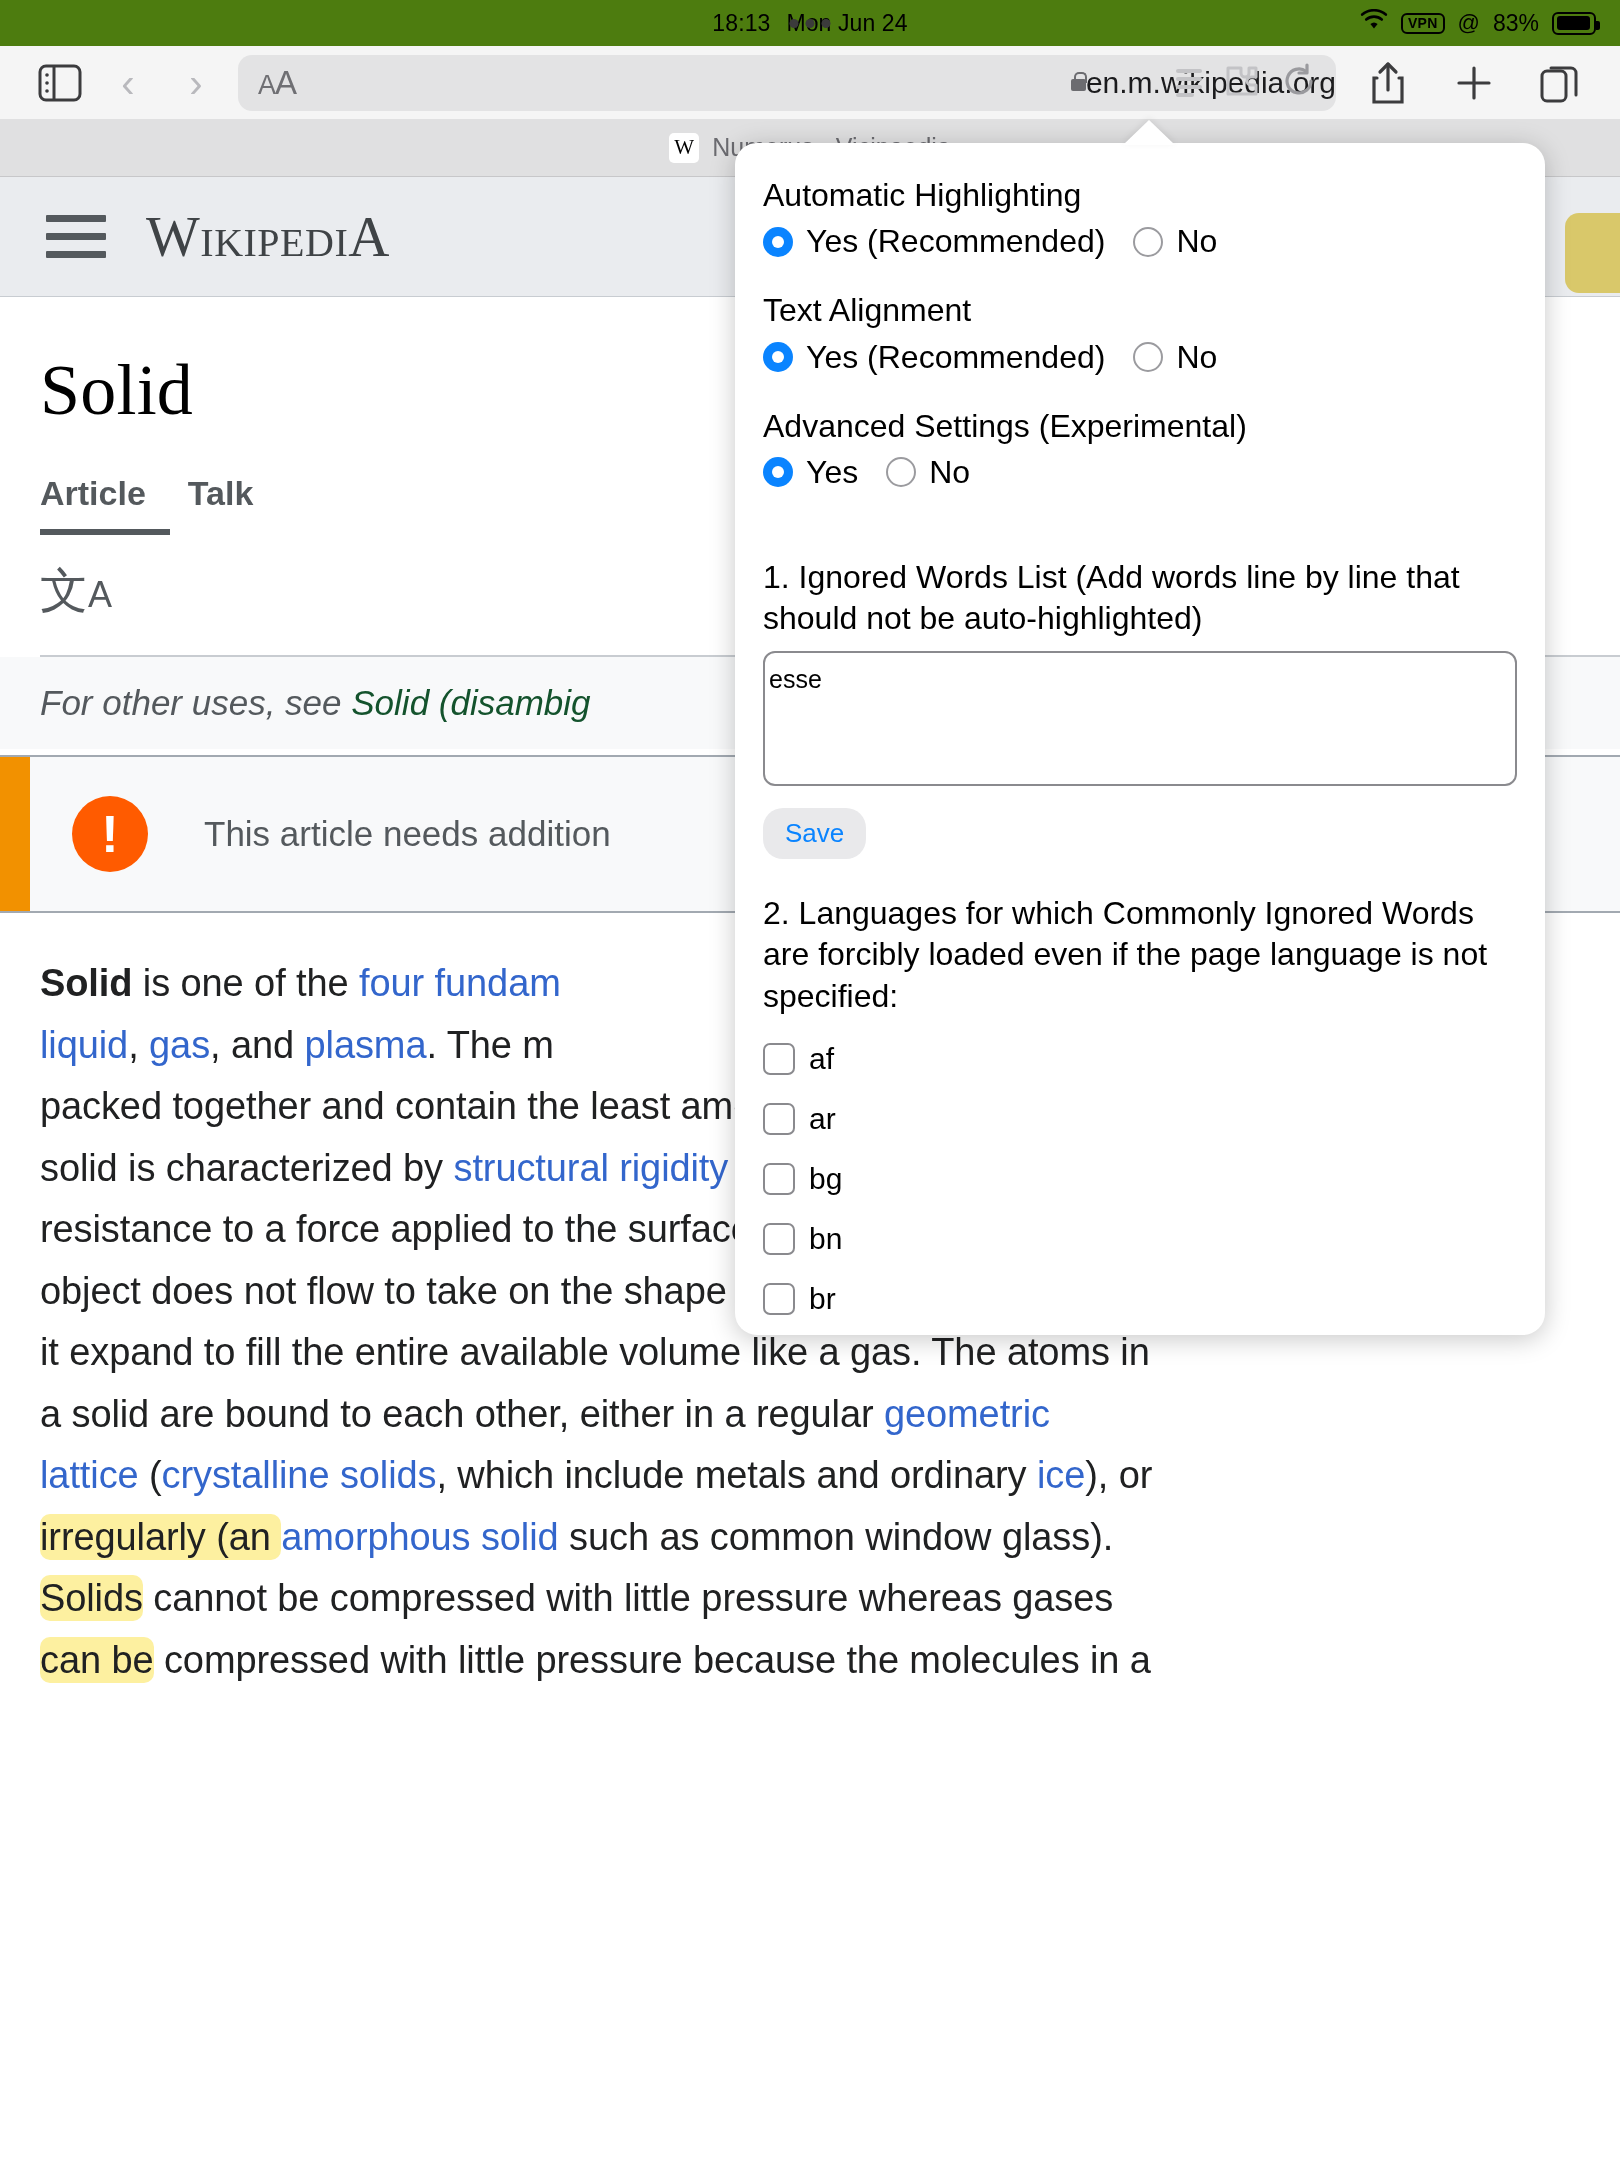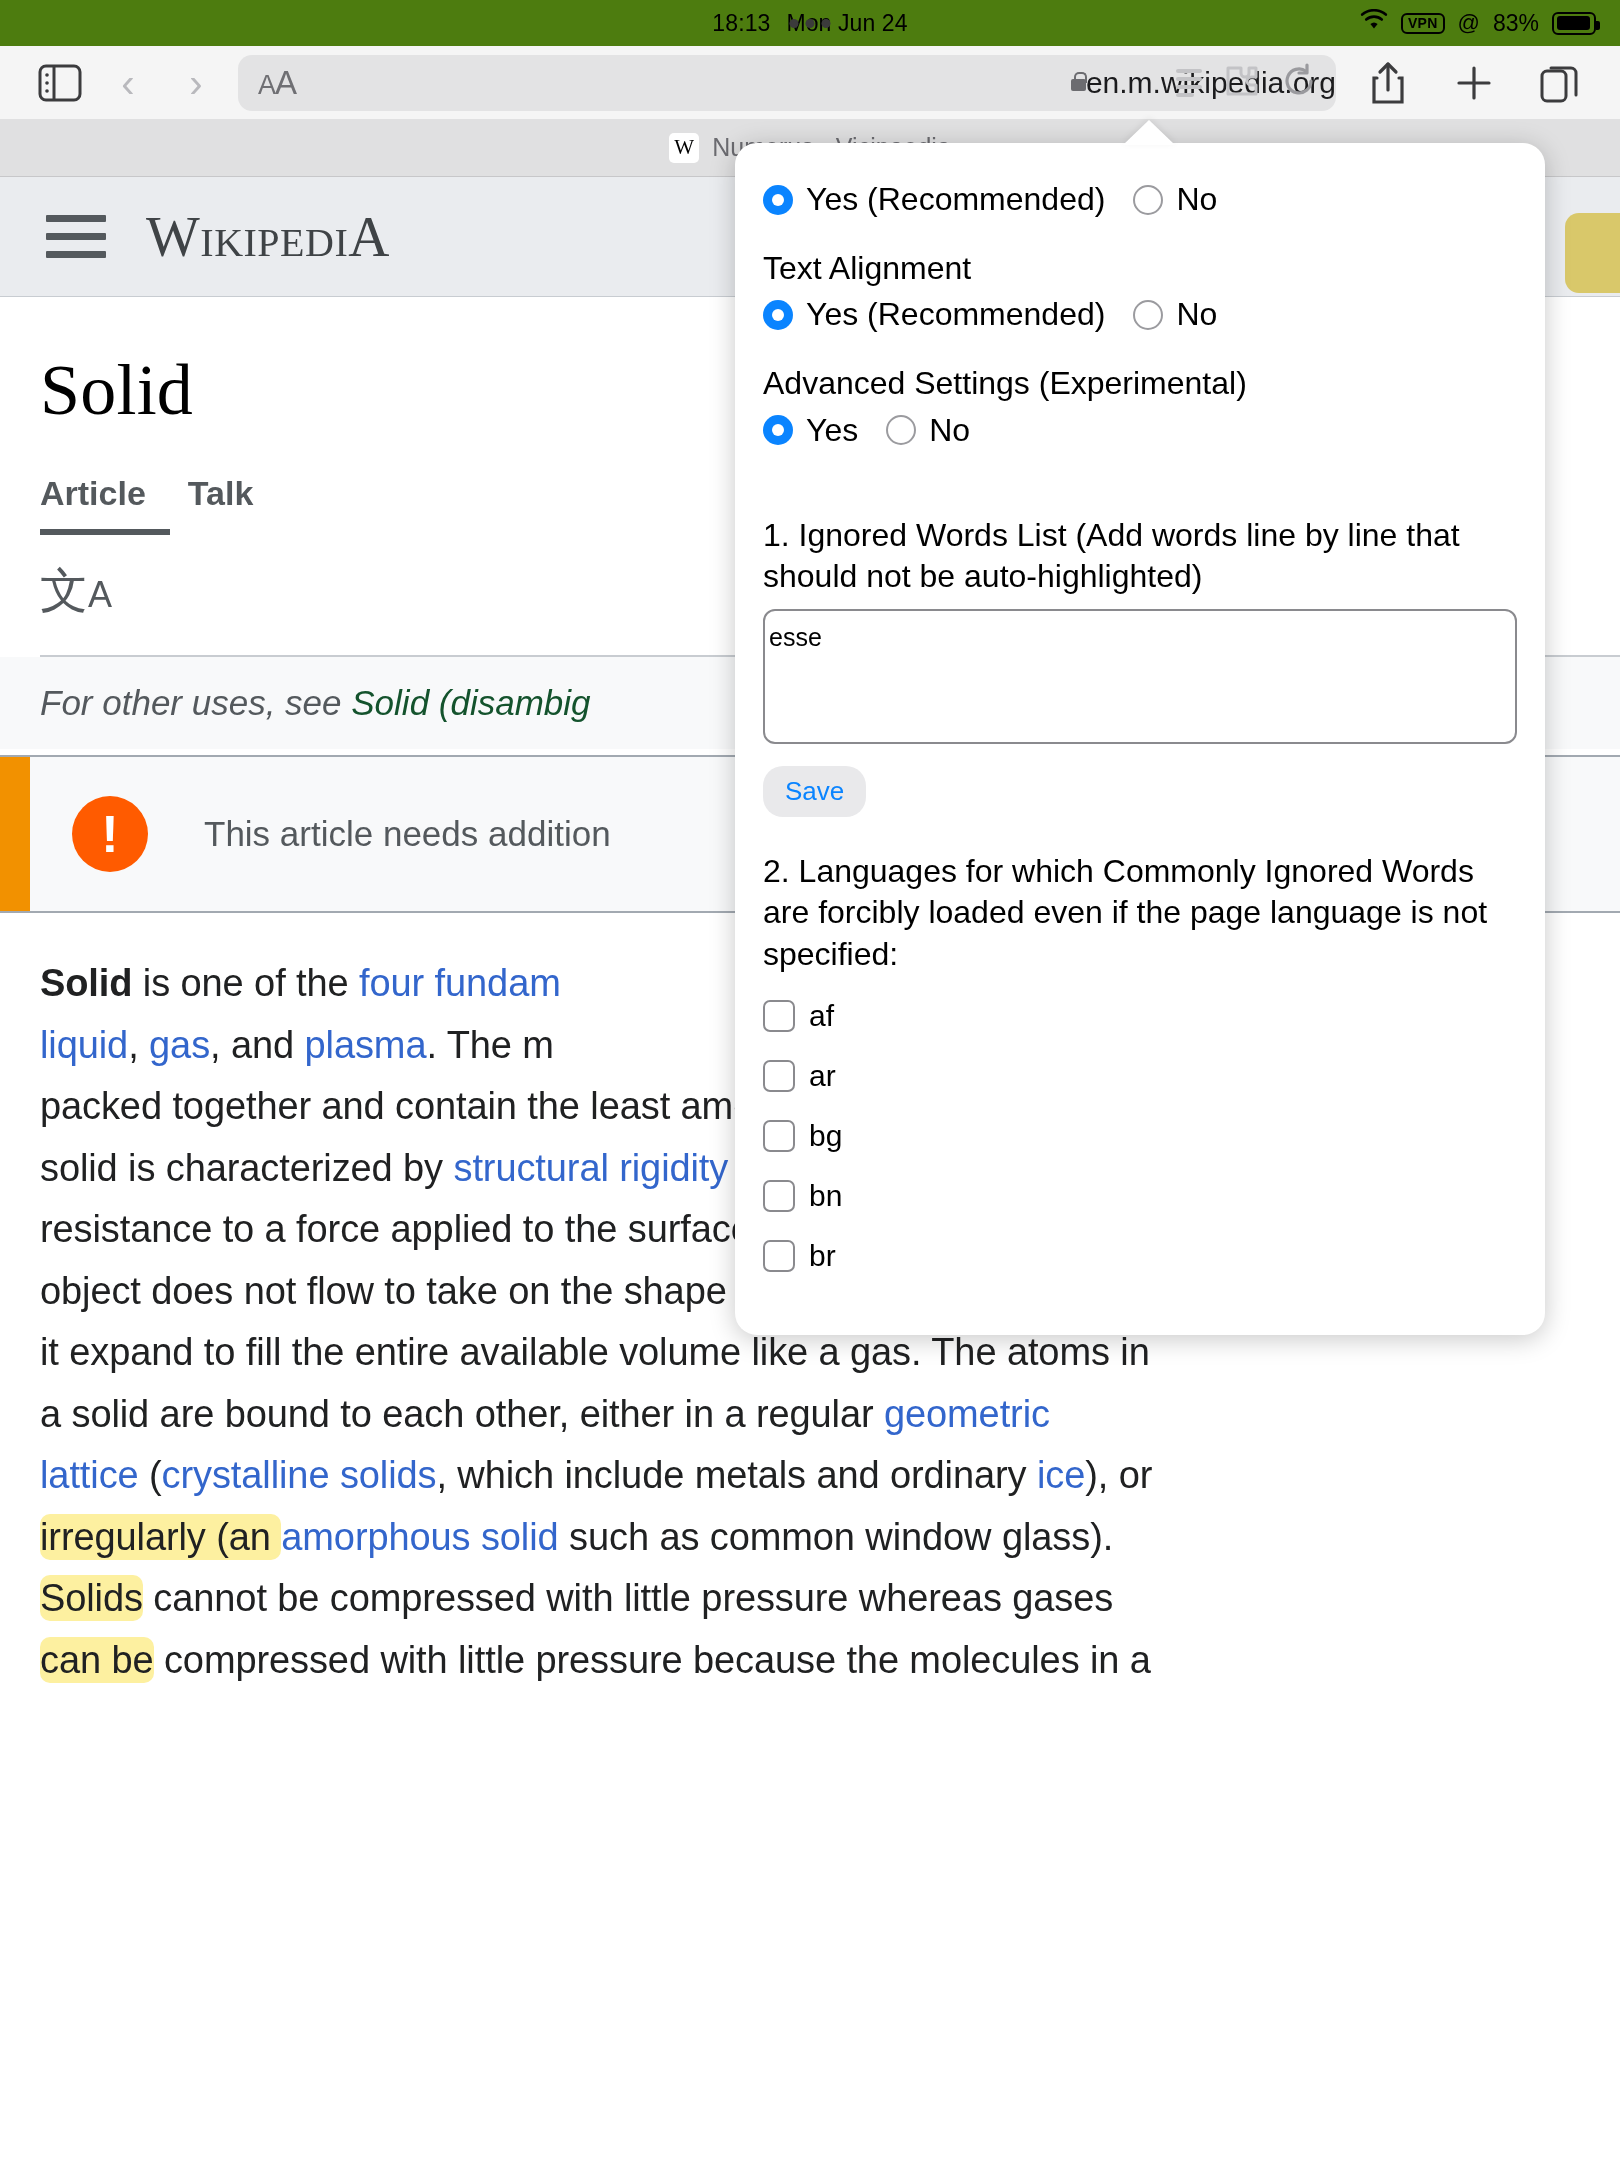--- a/index.html
+++ b/index.html
@@ -643,20 +643,21 @@
       <span class="hl">can be</span><span> compressed with little pressure because the molecules in a</span>
     </p>
   </div>
 </div>
 
 <span class="edge-caret"></span>
 
 <div class="popup-arrow"></div>
 <div class="popup">
 
+  <div class="pp-label">Automatic Highlighting</div>
   <div class="pp-radio-row">
     <span class="opt">
       <span class="radio on"></span>
       <span>Yes (Recommended)</span>
     </span>
     <span class="opt">
       <span class="radio"></span>
       <span>No</span>
     </span>
   </div>

